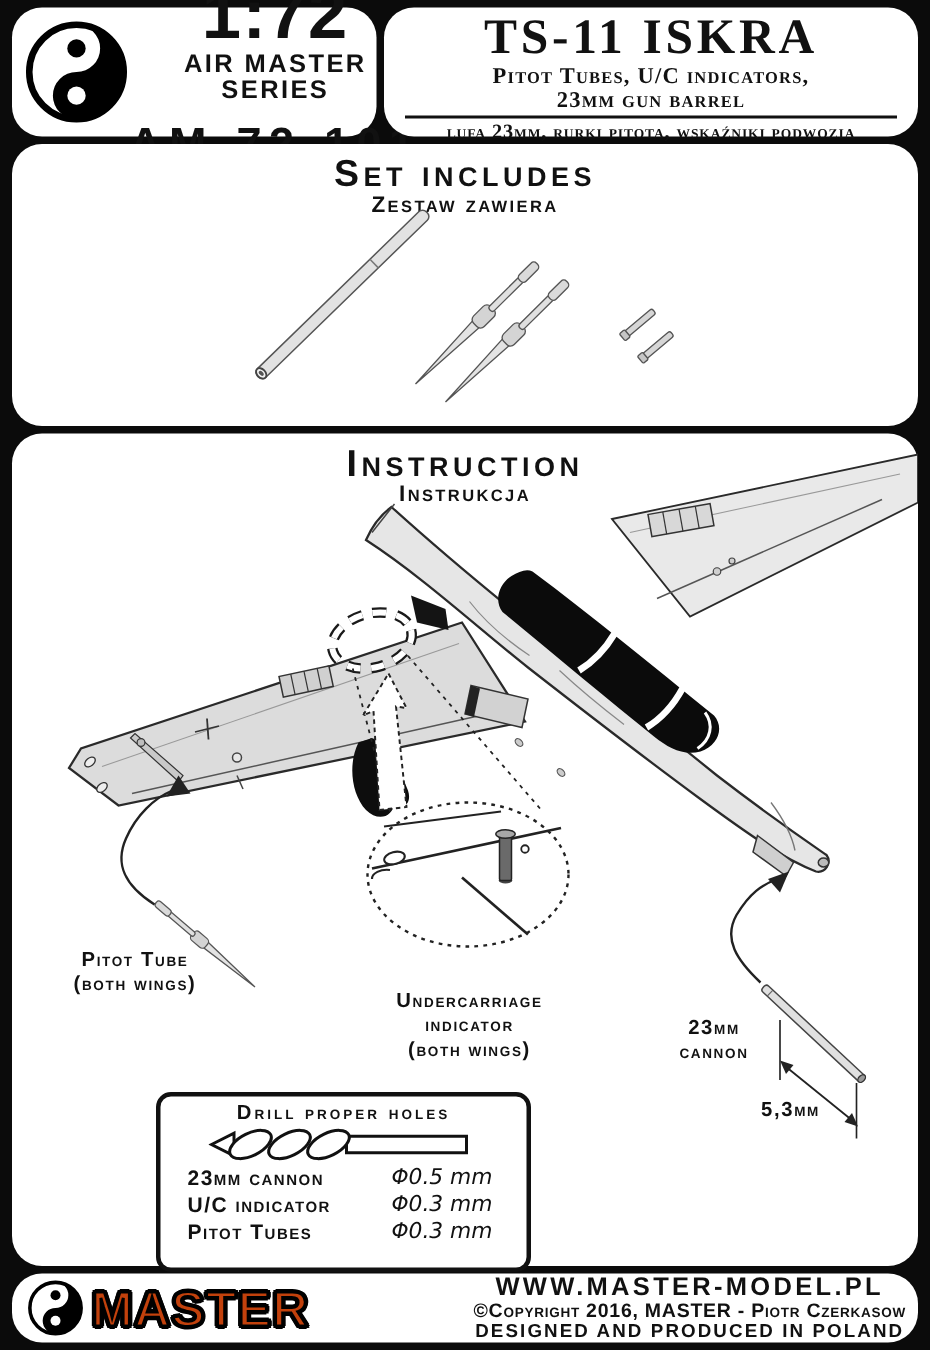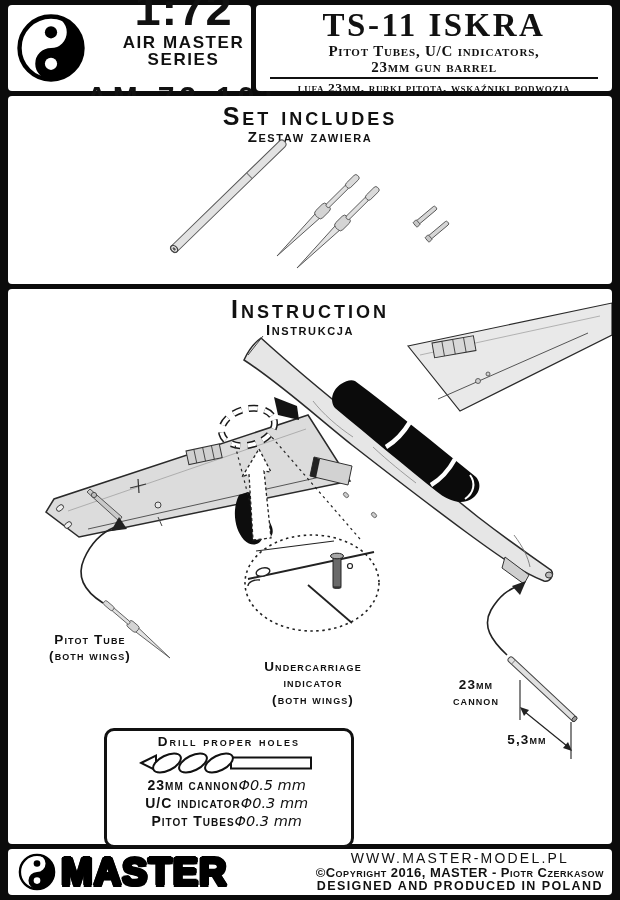--- a/index.html
+++ b/index.html
@@ -1,18 +1,18 @@
 <!DOCTYPE html>
 <html><head>
 <meta charset="utf-8">
 <style>
   html,body{margin:0;padding:0;background:#000;}
   .page{position:relative;width:620px;height:900px;background:#0b0b0b;overflow:hidden;
         font-family:"Liberation Sans",sans-serif;color:#111;}
-  .panel{position:absolute;background:#fff;border-radius:4px;box-sizing:border-box;}
+  .panel{position:absolute;background:#fff;border-radius:20px;box-sizing:border-box;}
 
   
   .hdr-left{left:8px;top:5px;width:243px;height:86px;display:flex;align-items:center;}
   .hdr-left .logo{width:70px;height:70px;margin-left:8px;flex:0 0 auto;}
   .hdr-left .txt{flex:1;text-align:center;line-height:1;}
   .scale{font-size:47px;font-weight:800;letter-spacing:1px;}
   .series{font-size:17px;font-weight:700;letter-spacing:1.6px;margin-top:2px;}
   .code{font-size:30px;font-weight:700;letter-spacing:5px;margin-top:14px;white-space:nowrap;}
 
   
@@ -32,34 +32,34 @@
 
   
   .cap-label{position:absolute;font-variant:small-caps;font-weight:700;font-size:13.5px;
              letter-spacing:1.1px;text-align:center;line-height:1.22;}
 
   
   .drill-box{position:absolute;left:96px;top:439px;width:244px;height:110px;
              border:3px solid #111;border-radius:10px;background:#fff;padding-top:4px;}
   .drill-title{font-variant:small-caps;font-weight:700;font-size:13.5px;letter-spacing:2px;text-align:center;line-height:1.1;}
   .drill-icon{display:block;margin:1px auto 1px auto;}
-  .drill-row{display:flex;justify-content:center;padding:0 16px 0 18px;
+  .drill-row{display:flex;justify-content:space-between;padding:0 16px 0 18px;
              font-variant:small-caps;font-weight:700;font-size:14px;letter-spacing:1px;line-height:18px;}
   .drill-val{font-variant:normal;font-style:italic;font-weight:500;font-size:14.5px;
              font-family:"DejaVu Sans",sans-serif;letter-spacing:0;width:74px;text-align:left;}
 
   
   .footer{left:8px;top:849px;width:604px;height:46px;display:flex;align-items:center;}
   .footer .logo{width:38px;height:38px;margin-left:10px;flex:0 0 auto;}
-  .brand{font-size:38px;font-weight:800;color:#000000;margin-left:5px;letter-spacing:1px;line-height:1;
+  .brand{font-size:33px;font-weight:800;color:#c2410c;margin-left:5px;letter-spacing:1px;line-height:1;
          -webkit-text-stroke:2px #000;
          text-shadow:2px 0 0 #000,-2px 0 0 #000,0 2px 0 #000,0 -2px 0 #000,
                      1.5px 1.5px 0 #000,-1.5px 1.5px 0 #000,1.5px -1.5px 0 #000,-1.5px -1.5px 0 #000;}
   .foot-right{margin-left:auto;margin-right:8px;text-align:center;line-height:1.08;}
-  .site{font-size:14px;font-weight:400;letter-spacing:2.2px;}
+  .site{font-size:17px;font-weight:700;letter-spacing:2.2px;}
   .copy{font-variant:small-caps;font-weight:700;font-size:13px;letter-spacing:.5px;}
   .made{font-size:12.5px;font-weight:700;letter-spacing:1.4px;text-transform:uppercase;}
 </style>
 </head>
 <body>
 
 <div class="page">
 
   <div class="panel hdr-left">
     <svg class="logo" viewBox="-40 -40 80 80">

